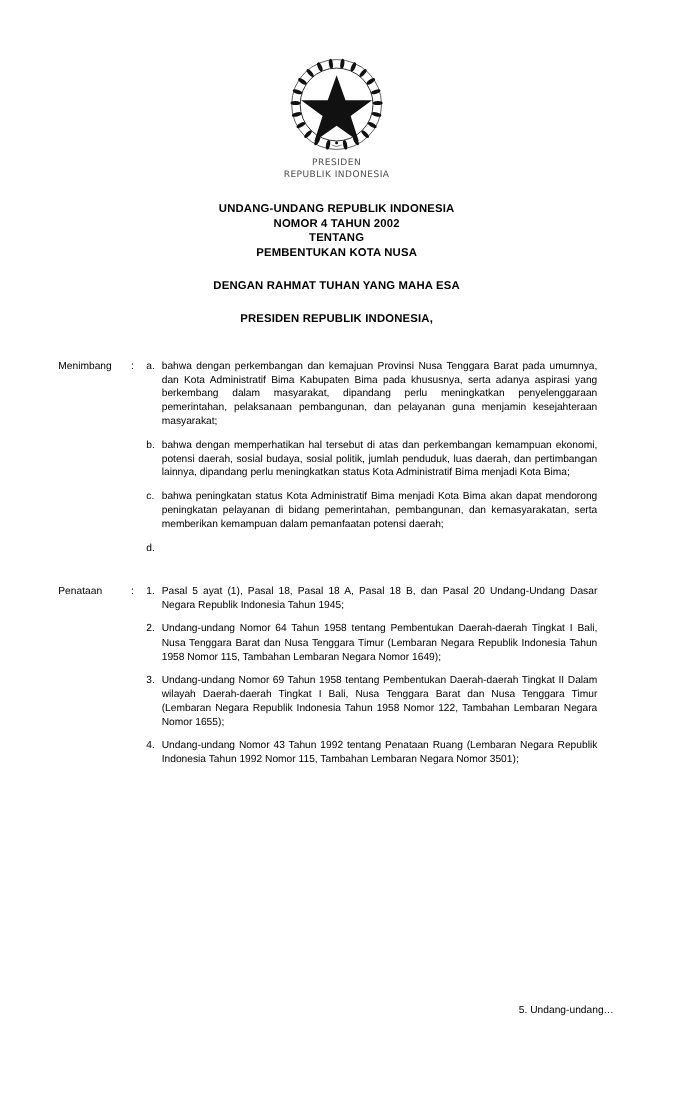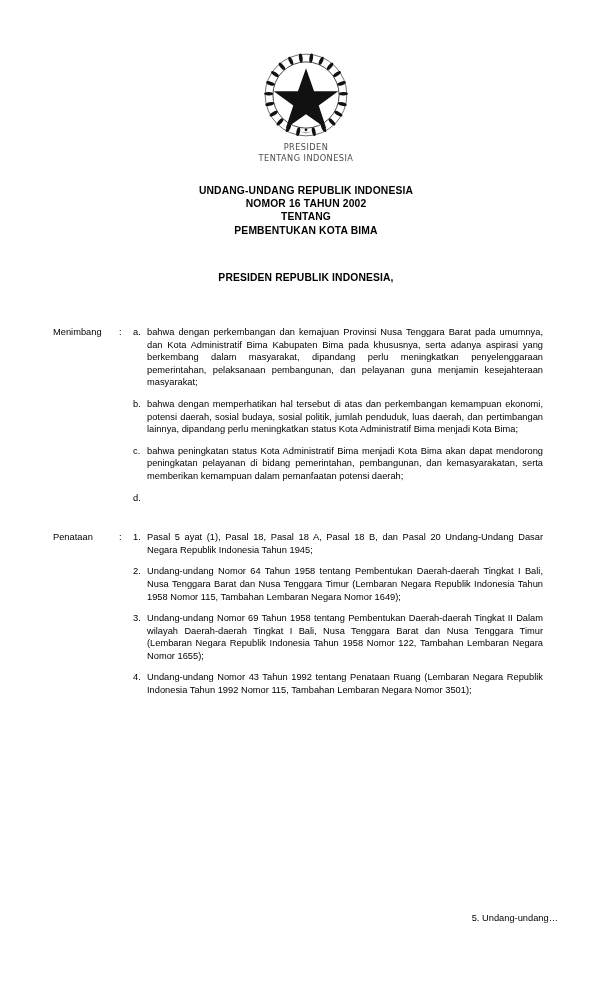--- a/index.html
+++ b/index.html
@@ -212,30 +212,31 @@
 
           <path d="M43 92 q7 5 14 0 q-7 3.5 -14 0 z"></path>
           <circle cx="50" cy="90.5" r="1.6"></circle>
         </g>
 
         <polygon points="50,19 59.4,45.6 87.5,45.6 64.8,62.2 73.6,89 50,72.5 26.4,89 35.2,62.2 12.5,45.6 40.6,45.6"></polygon>
       </g>
     </svg>
     <div class="emblem-caption">
       <div>PRESIDEN</div>
-      <div>TENTANG INDONESIA</div>
+      <div>REPUBLIK INDONESIA</div>
     </div>
   </div>
 
   <div class="title-block">
     <div class="title-line">UNDANG-UNDANG REPUBLIK INDONESIA</div>
-    <div class="title-line">NOMOR 16 TAHUN 2002</div>
+    <div class="title-line">NOMOR 4 TAHUN 2002</div>
     <div class="title-line">TENTANG</div>
-    <div class="title-line">PEMBENTUKAN KOTA BIMA</div>
+    <div class="title-line">PEMBENTUKAN KOTA NUSA</div>
     <div class="title-gap-1"></div>
+    <div class="title-line">DENGAN RAHMAT TUHAN YANG MAHA ESA</div>
     <div class="title-gap-2"></div>
     <div class="title-line">PRESIDEN REPUBLIK INDONESIA,</div>
   </div>
 
   <div class="content">
 
     <div class="clause-group">
 
       <div class="clause-row">
         <div class="label-cell">Menimbang</div>

